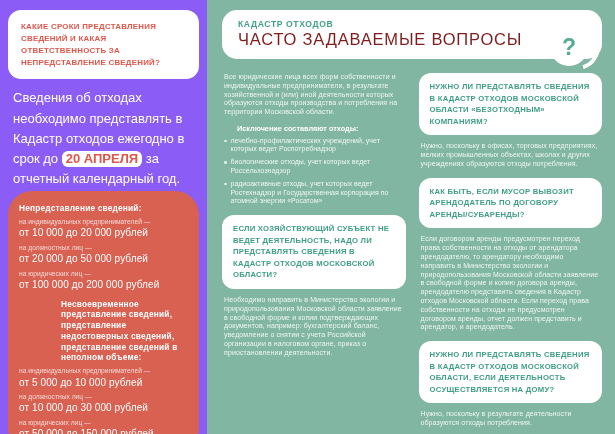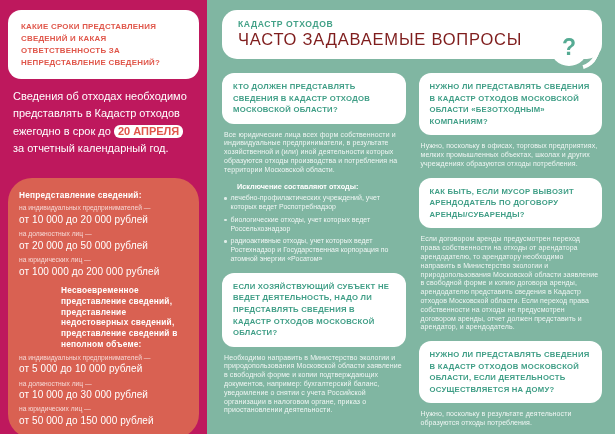--- a/index.html
+++ b/index.html
@@ -3,31 +3,31 @@
 <meta charset="utf-8">
 <style>
   * { margin:0; padding:0; box-sizing:border-box; }
   html,body { background:#6f6f6f; }
   .poster {
     width:615px; height:434px; overflow:hidden; display:flex;
     font-family:"Liberation Sans", sans-serif; position:relative;
   }
   
   .left-col {
-    width:207px; flex:none; background:#be185d;
+    width:207px; flex:none; background:#8b5cf6;
     padding:10px 8px 12px 8px; display:flex; flex-direction:column;
   }
   .wbox { background:#ffffff; border-radius:13px; }
   .left-q {
     padding:11px 13px; color:#e0564a; font-weight:bold;
     font-size:7.9px; line-height:1.5; letter-spacing:.25px;
   }
   .left-para {
-    color:#ffffff; font-size:11px; line-height:1.55;
-    margin:9px 5px 21px 5px;
+    color:#ffffff; font-size:13px; line-height:1.55;
+    margin:9px 5px 2px 5px;
   }
   .badge {
     background:#ffffff; color:#e0564a; font-weight:bold;
     border-radius:6px; padding:0px 4px 1px 4px; white-space:nowrap;
   }
   .warn-box {
     position:relative; padding:11px 13px 13px 13px;
     color:#e2695c; font-size:7.9px; line-height:1.55; letter-spacing:.1px;
   }
   .warn-bubble {
@@ -155,21 +155,20 @@
       <div class="header-title">ЧАСТО ЗАДАВАЕМЫЕ ВОПРОСЫ</div>
       <div class="q-icon">
         <div class="q-arc"></div>
         <div class="q-circle">?</div>
       </div>
     </div>
 
     <div class="cols">
 
       <div class="col">
-        <div class="q-teal">КТО ДОЛЖЕН ПРЕДСТАВЛЯТЬ СВЕДЕНИЯ В КАДАСТР ОТХОДОВ МОСКОВСКОЙ ОБЛАСТИ?</div>
         <div class="ans">Все юридические лица всех форм собственности и индивидуальные предприниматели, в результате хозяйственной и (или) иной деятельности которых образуются отходы производства и потребления на территории Московской области.</div>
 
         <div class="ans-bold">Исключение составляют отходы:</div>
         <div class="bullet">
           <span class="dot"></span>
           <span>лечебно-профилактических учреждений, учет которых ведет Роспотребнадзор</span>
         </div>
         <div class="bullet">
           <span class="dot"></span>
           <span>биологические отходы, учет которых ведет Россельхознадзор</span>

